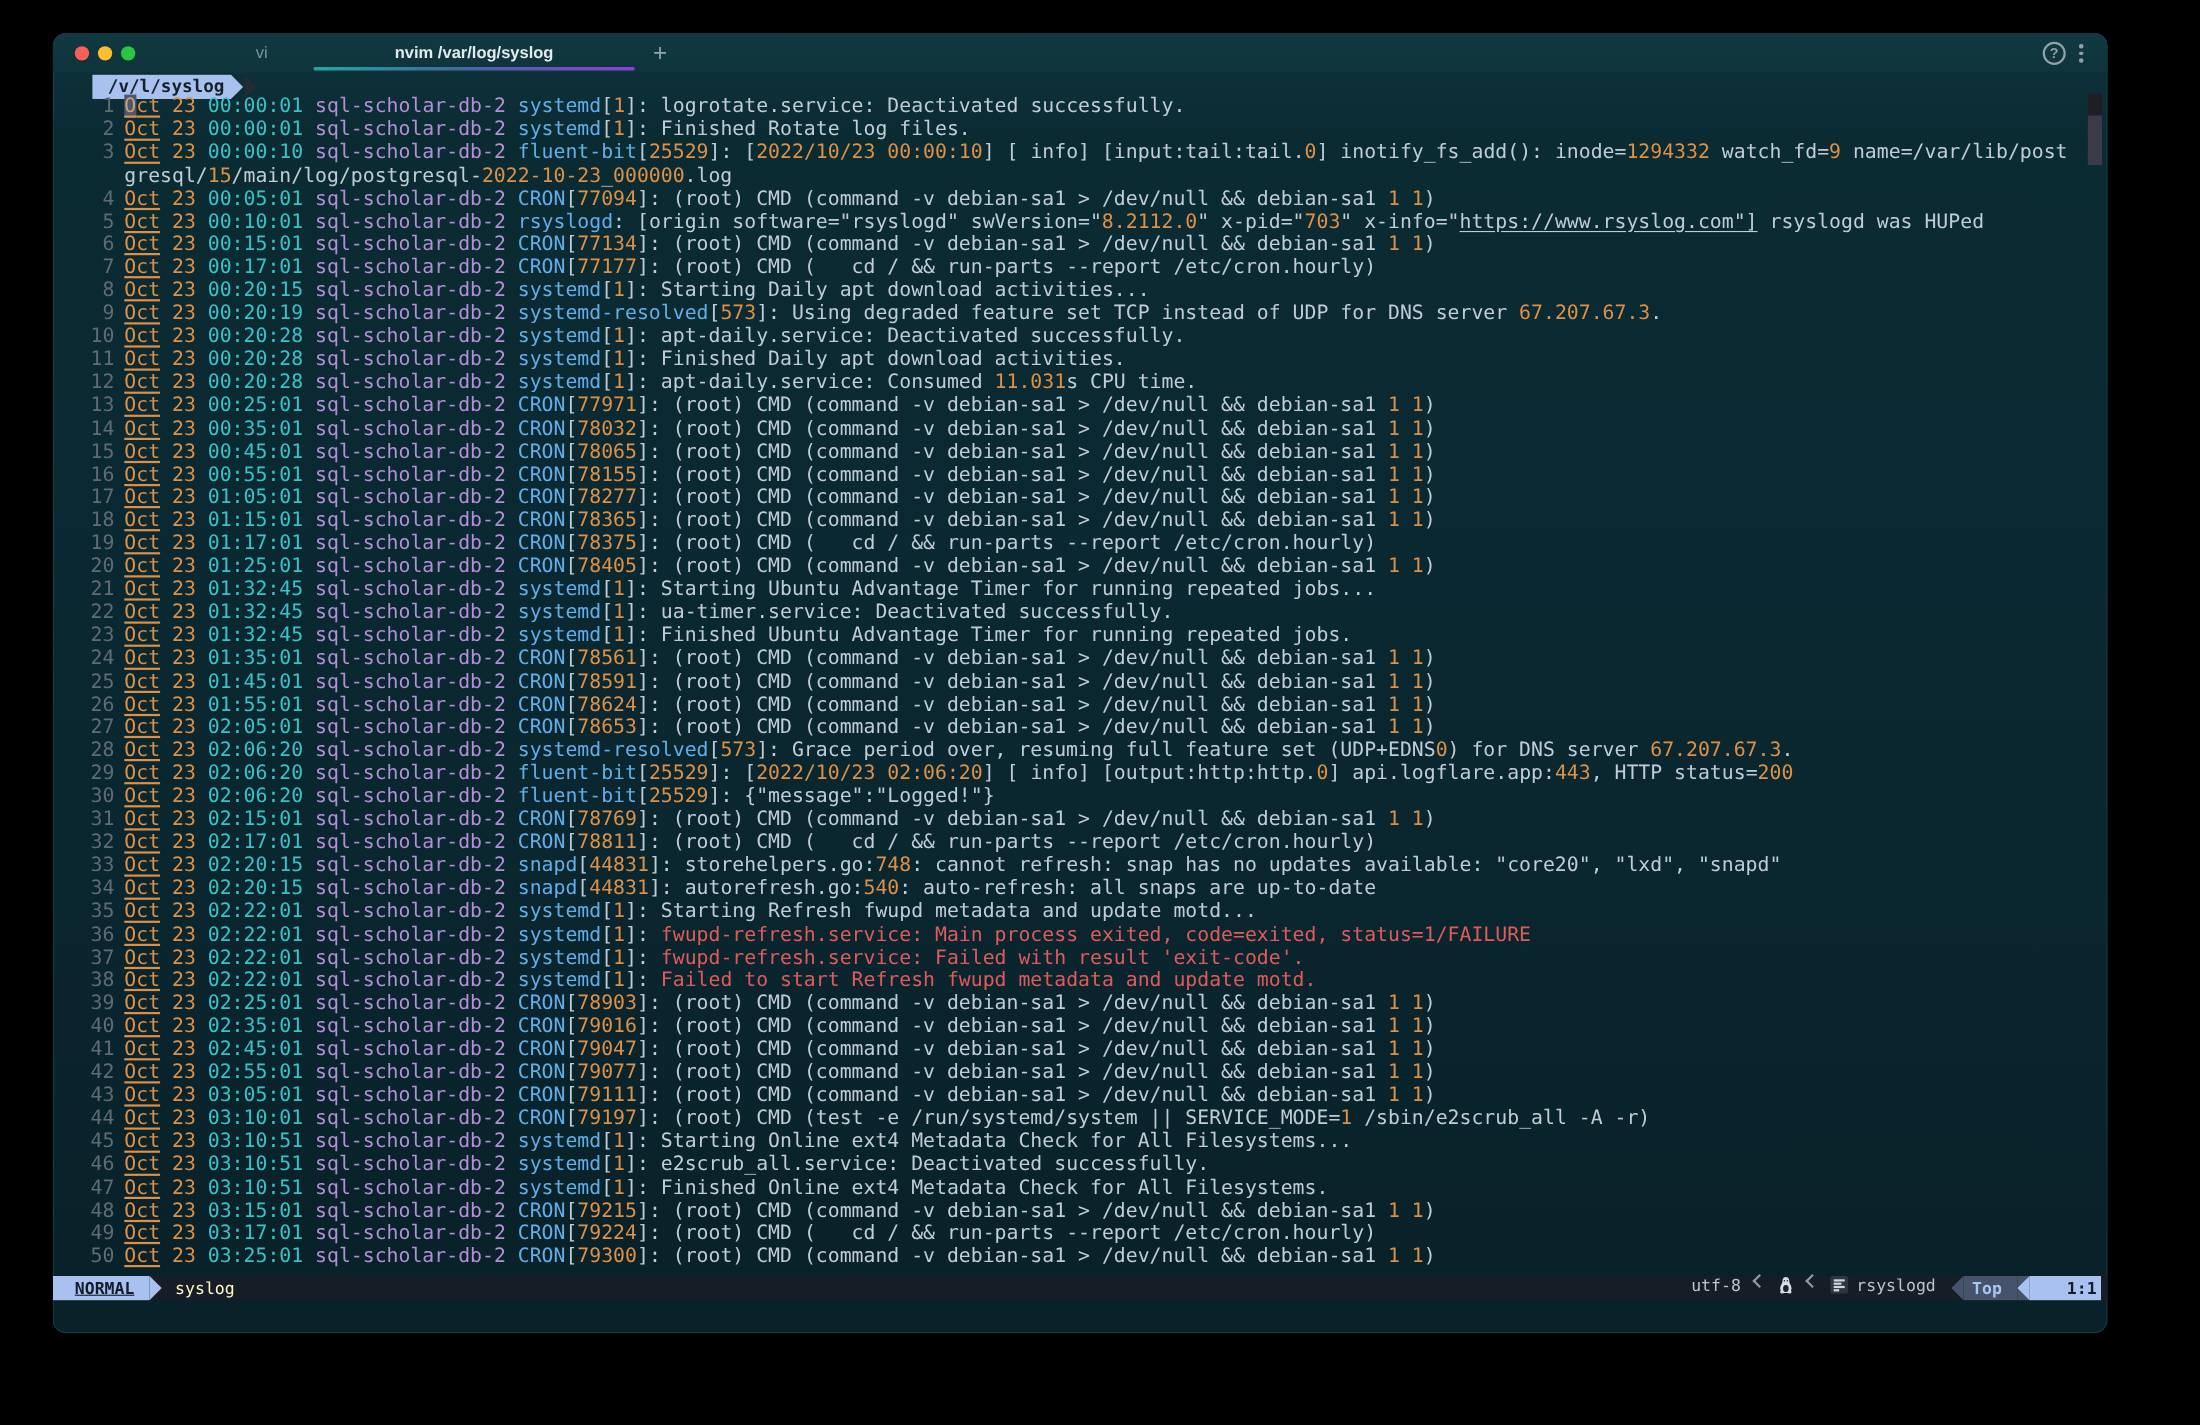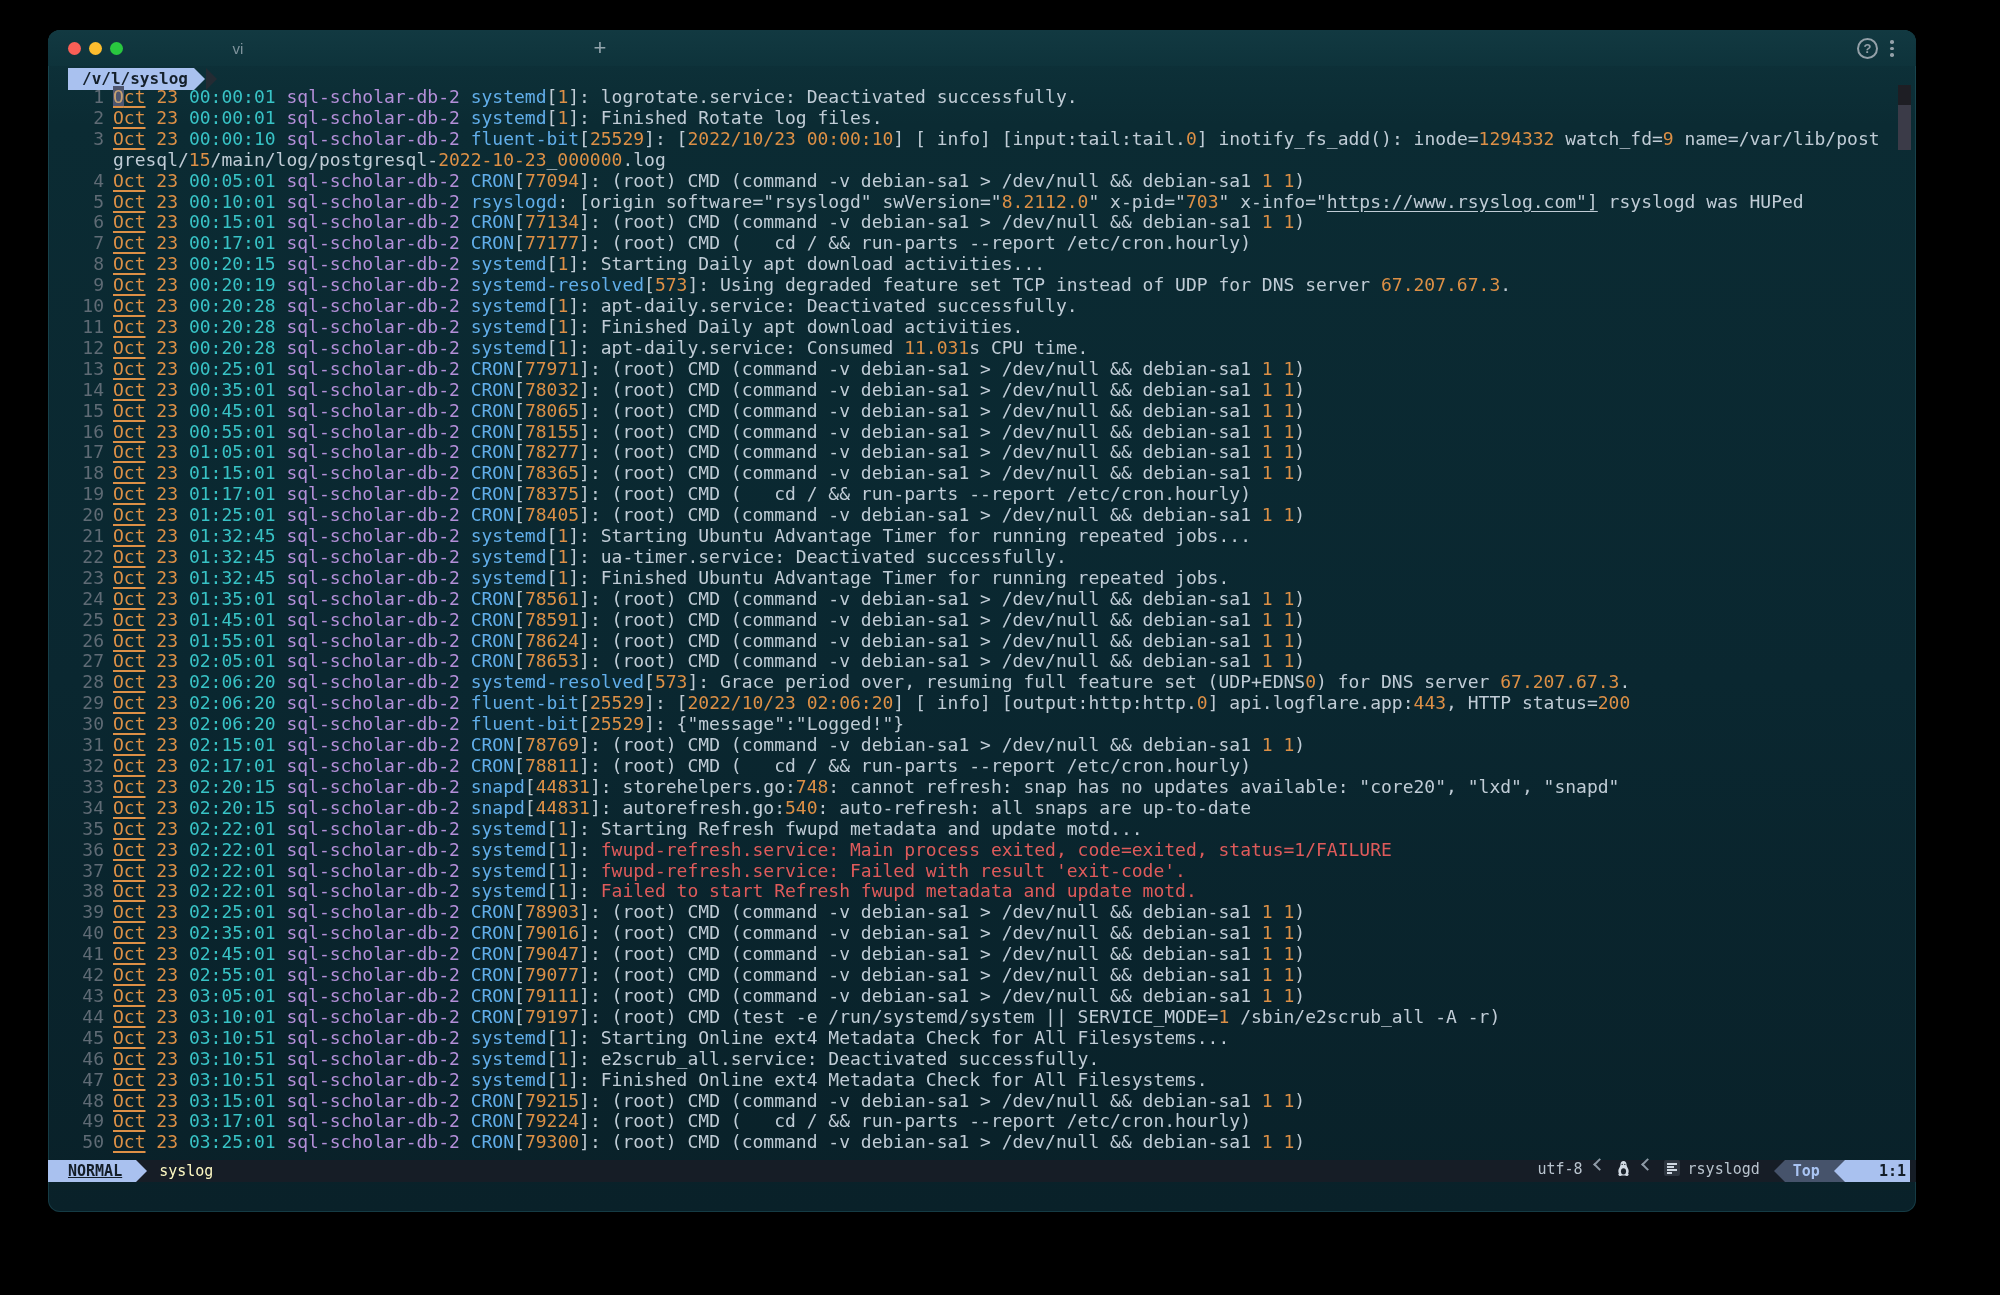--- a/index.html
+++ b/index.html
@@ -26,21 +26,21 @@
        justify-content:center;color:#93a5ad;font-size:22px;font-weight:300;}
   .icon-help{position:absolute;right:38px;top:8px;width:21px;height:21px;border:2px solid #93a0a8;
        border-radius:50%;display:flex;align-items:center;justify-content:center;
        color:#93a0a8;font-size:13px;font-weight:bold;box-sizing:border-box;}
   .icon-kebab{position:absolute;right:19px;top:8px;width:10px;height:21px;display:flex;
        flex-direction:column;align-items:center;justify-content:center;gap:3px;}
   .icon-kebab i{width:3.5px;height:3.5px;border-radius:50%;background:#93a0a8;}
   
   .bufrow{position:absolute;left:20px;top:38px;height:22px;display:flex;align-items:stretch;}
   .buftag{background:#a9c1ef;color:#15202b;font-weight:bold;font-size:16px;line-height:22px;
-       padding:0 6px 0 14px;}
+       padding:0 6px 0 14px;margin-left:16px;}
   .arr-r-peri{width:0;height:0;border-top:11px solid transparent;border-bottom:11px solid transparent;
        border-left:11px solid #a9c1ef;}
   .arr-r-dark{width:0;height:0;border-top:11px solid transparent;border-bottom:11px solid transparent;
        border-left:11px solid #242b33;margin-left:1px;}
   
   #log{position:absolute;left:0;top:57px;width:1860px;}
   .row{white-space:pre;height:20.92px;line-height:20.92px;font-size:18px;}
   .gutter{display:inline-block;width:65px;box-sizing:border-box;padding-right:9px;text-align:right;
        color:#5f6b75;}
   .seg-t{color:#c0ccd6;} .seg-o{color:#dd9046;}
@@ -84,20 +84,24 @@
   <div class="window">
 
     <div class="tabbar">
       <div class="traffic">
         <span class="tl red"></span>
         <span class="tl yellow"></span>
         <span class="tl green"></span>
       </div>
       <div class="tab tab-vi">
         <span>vi</span>
+      </div>
+      <div class="tab tab-active">
+        <span>nvim /var/log/syslog</span>
+        <span class="tab-underline"></span>
       </div>
       <div class="newtab">+</div>
       <div class="icon-help">
           <span>?</span>
         </div>
       <div class="icon-kebab">
           <i></i>
           <i></i>
           <i></i>
         </div>

